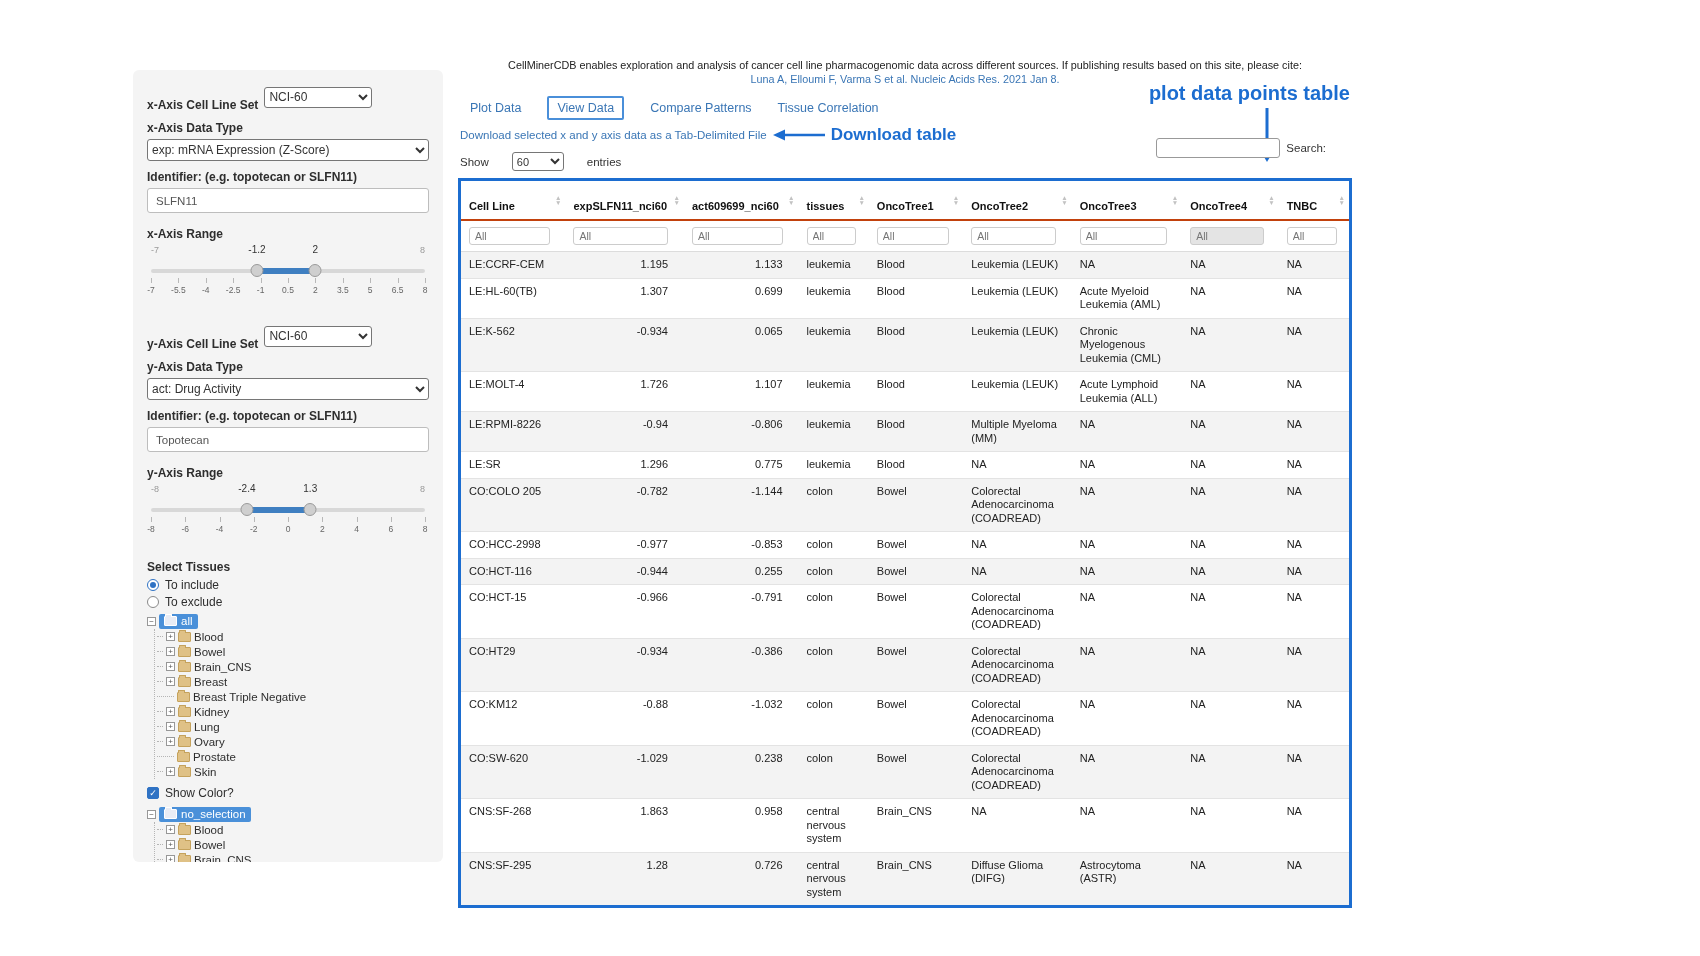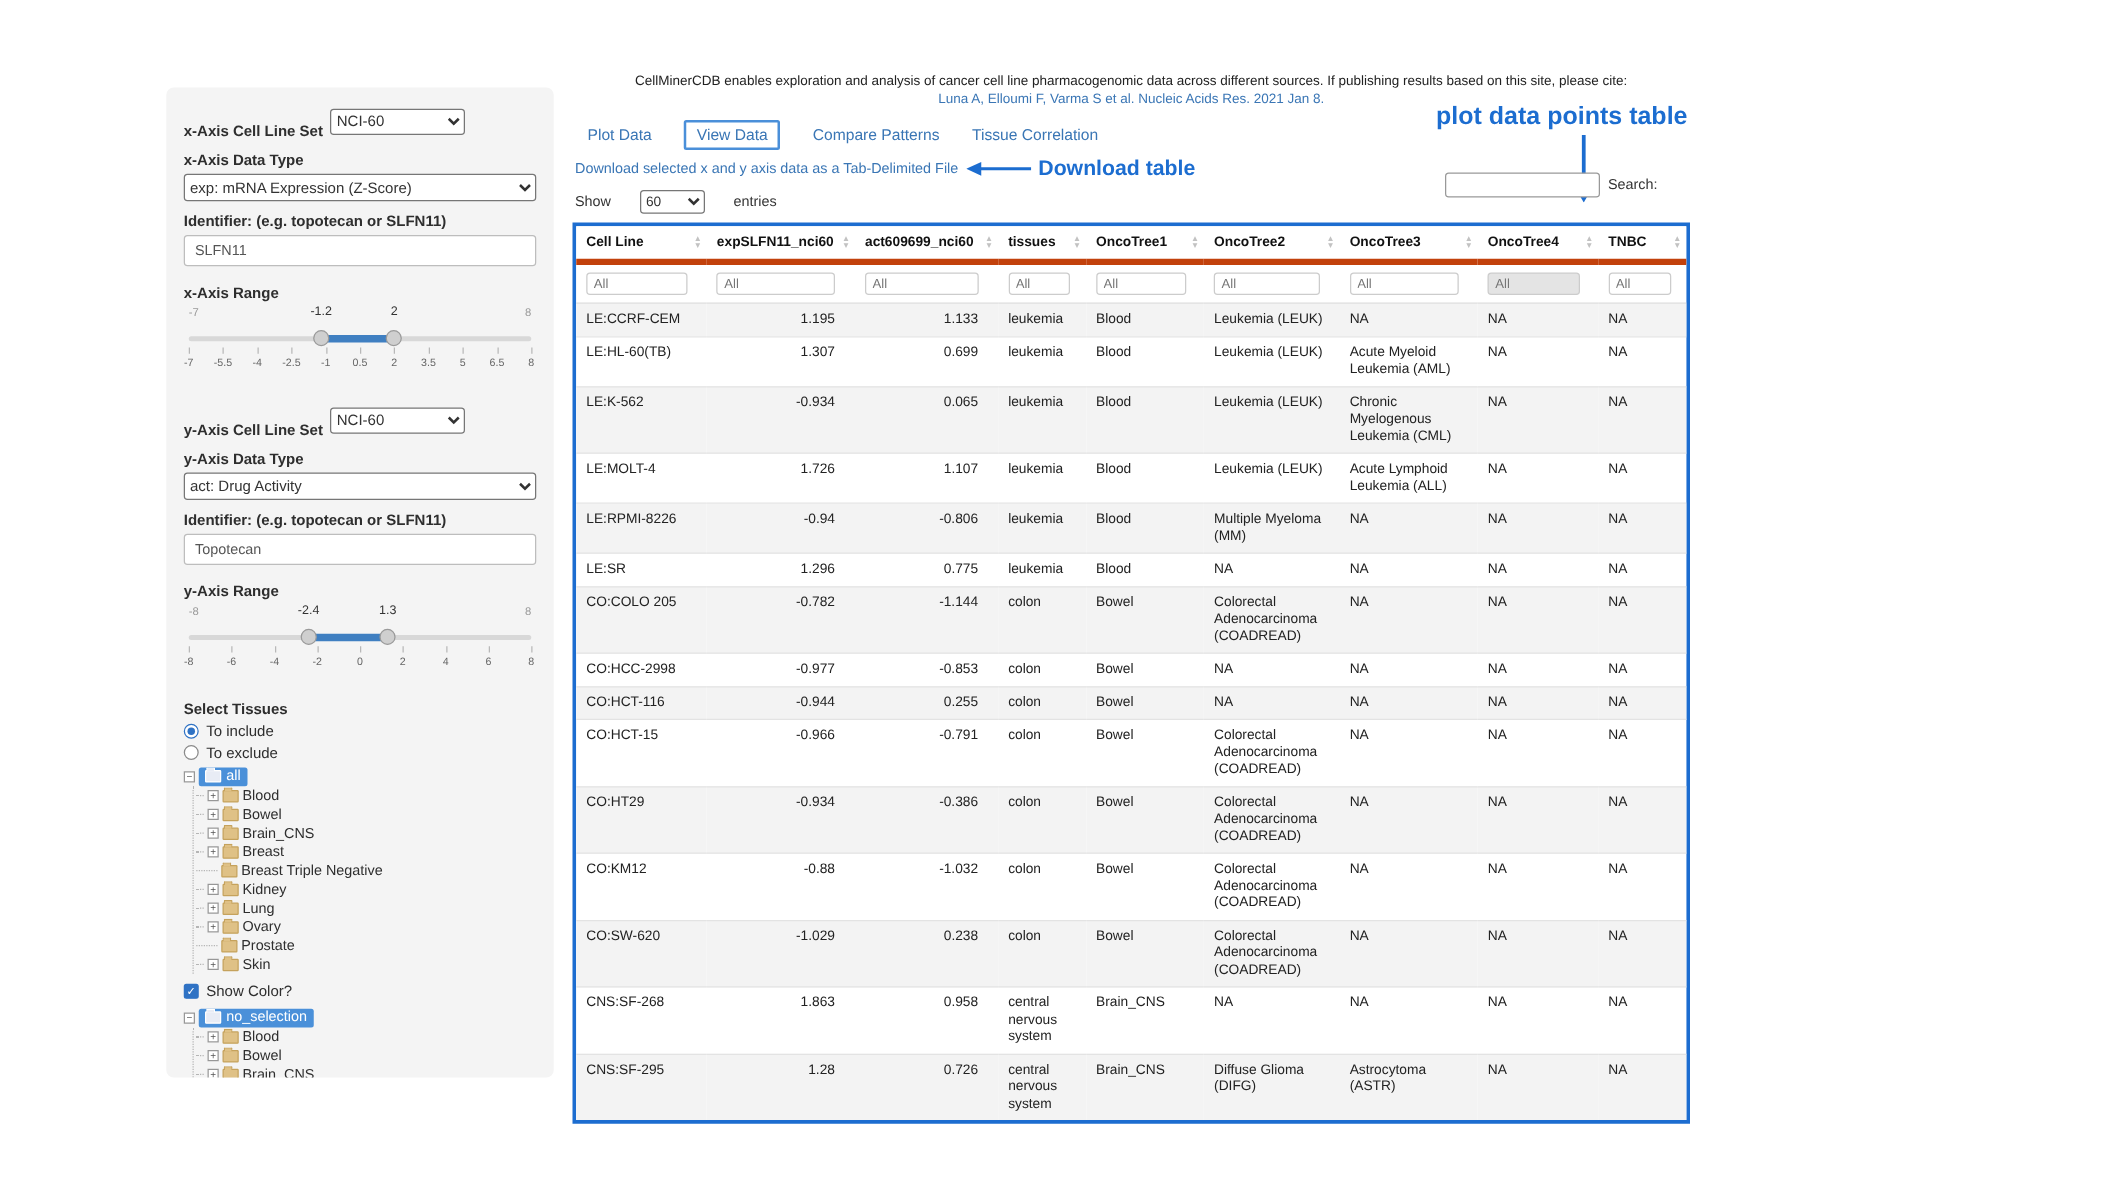--- a/index.html
+++ b/index.html
@@ -89,22 +89,22 @@
   .annot-arrow-down{position:absolute;left:800px;top:50px;}
   .entries-row{margin:7px 0 0 2px;font-size:11.5px;color:#333;display:flex;align-items:center;gap:23px;}
   .entries-row select{height:19px;width:52px;font-size:11px;}
   .search-area{position:absolute;right:26px;top:80px;display:flex;align-items:center;gap:6px;}
   .search-area input{width:124px;height:20px;border:1px solid #999;border-radius:3px;padding:0 5px;font-size:11px;}
   .search-area label{font-size:11.5px;color:#333;}
 
   
   .table-wrap{margin-top:7px;border:3px solid var(--annot);}
   table.data{width:100%;border-collapse:collapse;table-layout:fixed;background:#fff;}
-  table.data th{font-size:11px;font-weight:bold;color:#111;text-align:left;padding:7px 16px 7px 8px;
-                position:relative;border-bottom:5px solid #c2410c;}
+  table.data th{font-size:11px;font-weight:bold;color:#111;text-align:left;padding:19px 16px 7px 8px;
+                position:relative;border-bottom:2px solid #c2410c;}
   .sort-icon{position:absolute;right:4px;top:50%;transform:translateY(-50%);display:flex;
              flex-direction:column;line-height:5px;font-size:6.5px;color:#c2c2c2;}
   tr.filter-row td{padding:4px 6px;border-bottom:1px solid #dcdcdc;}
   tr.filter-row input{width:92%;height:18px;border:1px solid #ccc;border-radius:3px;font-size:10.5px;
                       padding:0 5px;color:#444;background:#fff;}
   tr.filter-row input:disabled,tr.filter-row input.disabled{background:#e4e4e4;}
   table.data td{font-size:11px;color:#222;padding:6px 8px;vertical-align:top;line-height:13.5px;
                 word-wrap:break-word;}
   table.data tbody tr{border-top:1px solid #e3e3e3;}
   table.data tbody tr.odd{background:#f3f3f3;}

